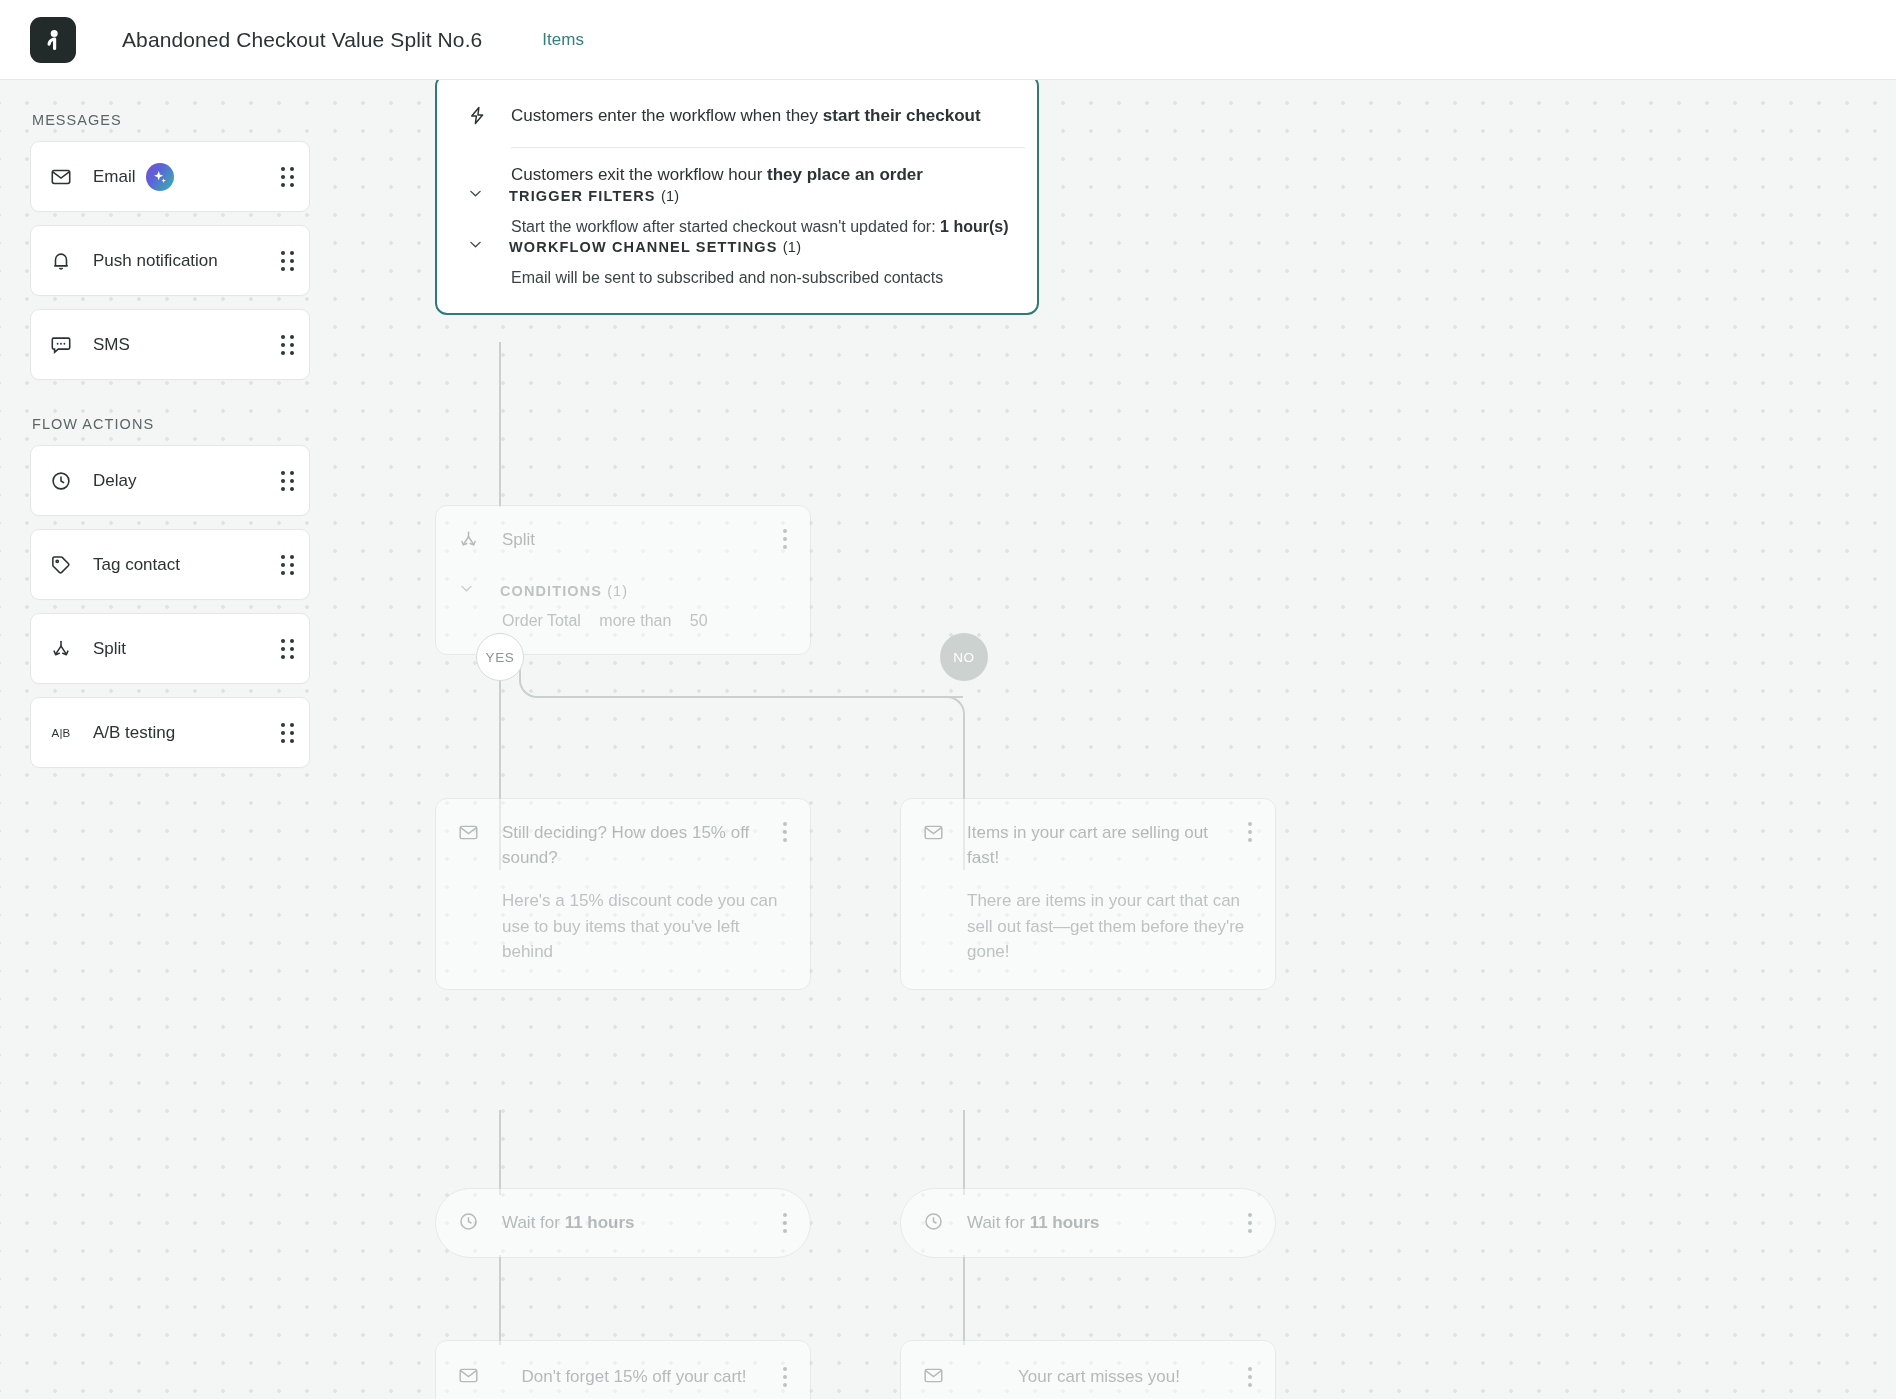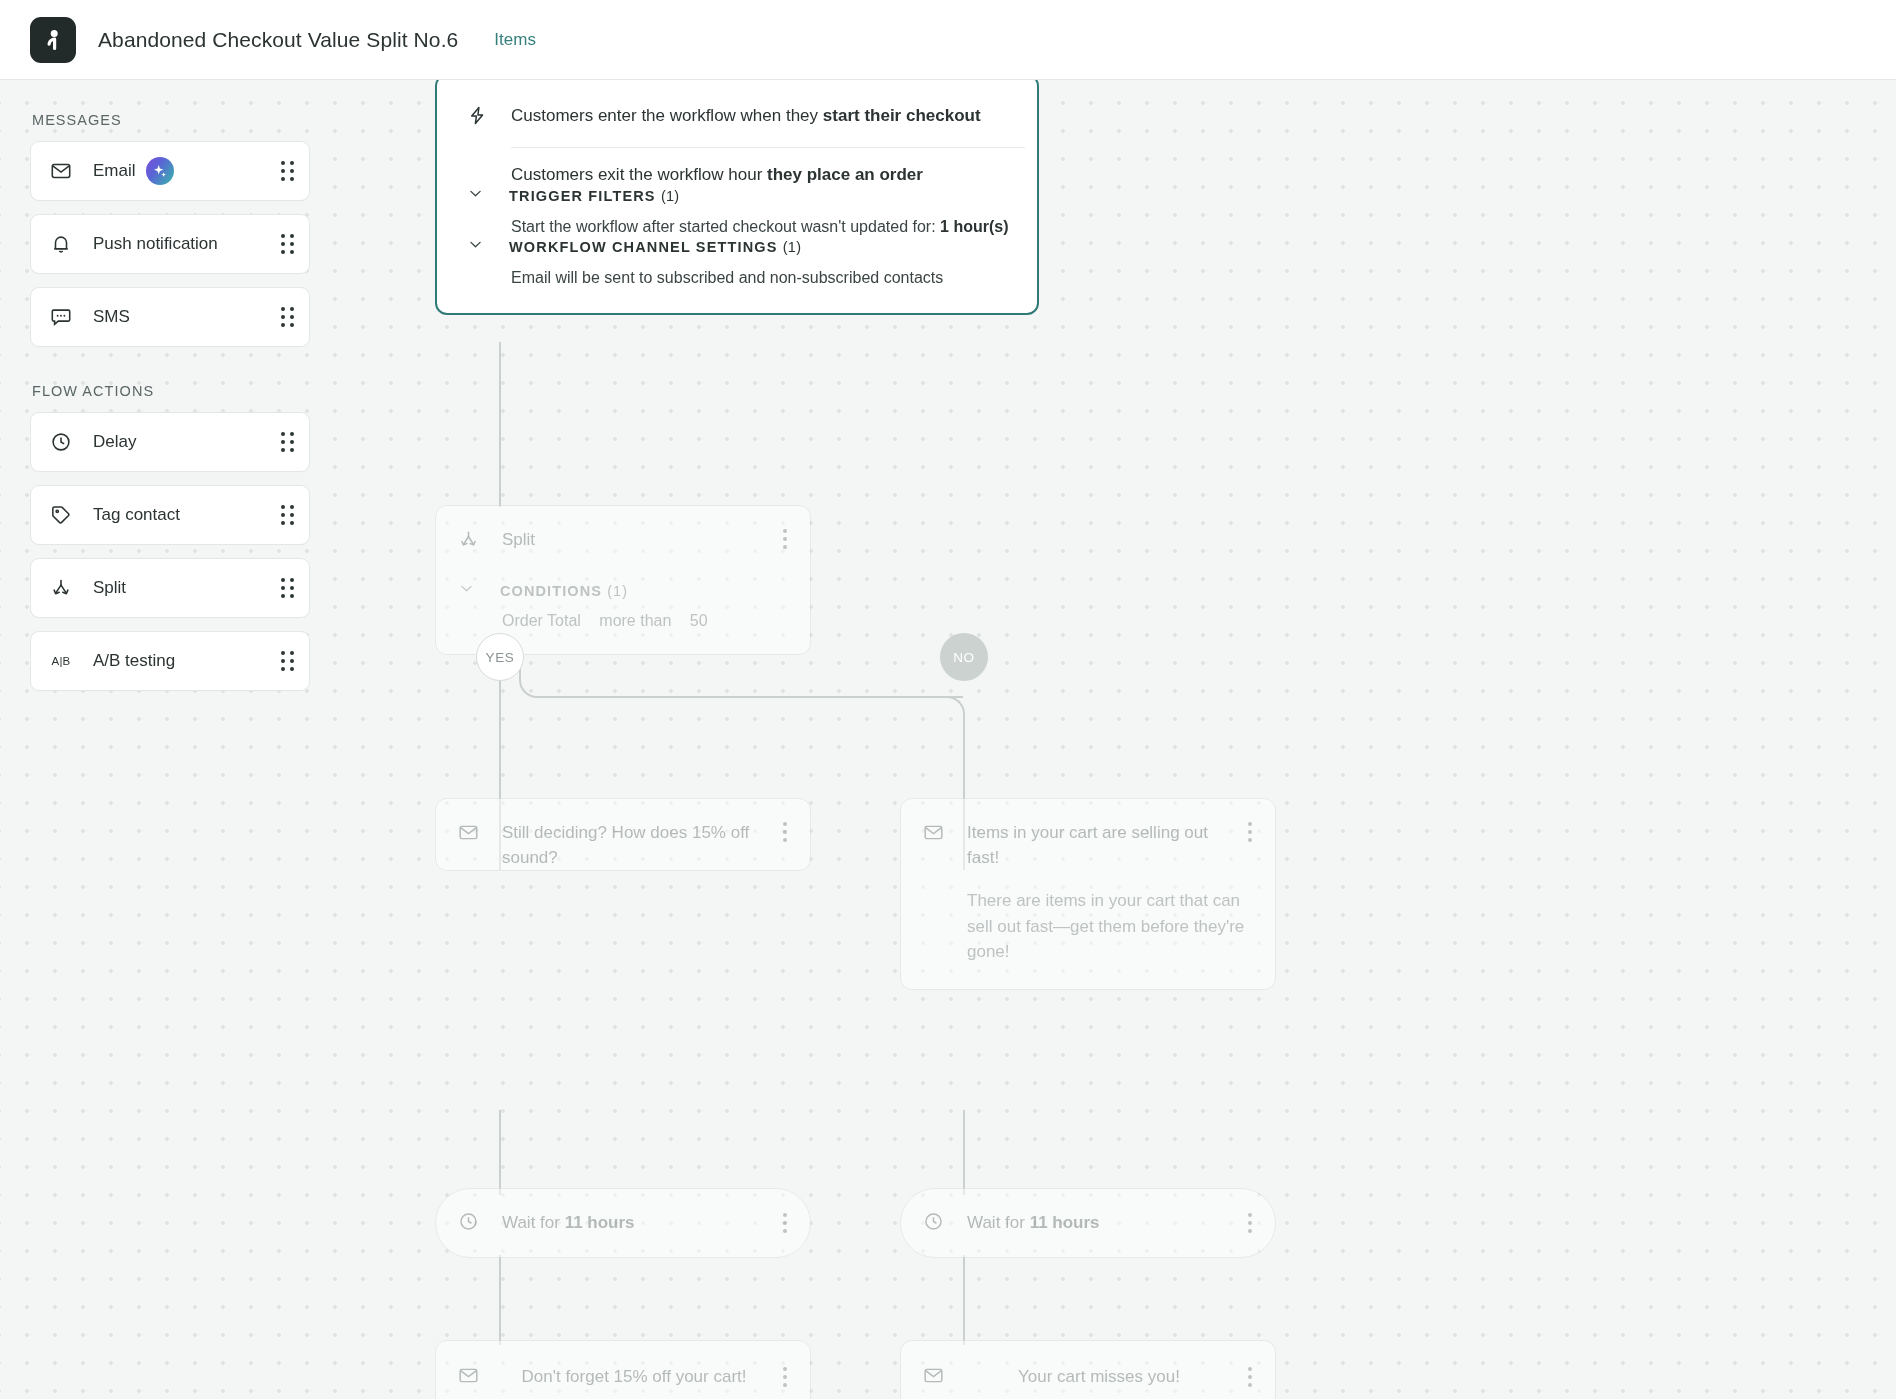--- a/index.html
+++ b/index.html
@@ -13,20 +13,21 @@
 
   
   .header {
     position: absolute; top: 0; left: 0;
     width: 1896px; height: 80px;
     background: #ffffff;
     border-bottom: 1px solid #e6e8e8;
     display: flex; align-items: center;
     padding-left: 30px;
     z-index: 50;
+    gap: 24px;
   }
   .logo {
     width: 46px; height: 46px; border-radius: 11px;
     background: #232a2a;
     display: flex; align-items: center; justify-content: center;
     flex: none;
   }
   .logo svg { display: block; }
   .header-title {
     margin-left: 22px;
@@ -64,21 +65,21 @@
   .palette-group-title {
     font-size: 14.5px;
     letter-spacing: 1.05px;
     color: #5b6666;
     text-transform: uppercase;
     margin-bottom: 13px;
     margin-left: 2px;
   }
   .palette-group + .palette-group { margin-top: 36px; }
   .palette-item {
-    width: 280px; height: 60px;
+    width: 280px; height: 71px;
     background: #ffffff;
     border: 1px solid #e3e7e6;
     border-radius: 9px;
     display: flex; align-items: center;
     padding: 0 14px 0 18px;
     margin-bottom: 13px;
     cursor: grab;
     box-shadow: 0 1px 1px rgba(0,0,0,0.012);
   }
   .palette-item .p-icon {
@@ -517,20 +518,21 @@
           <path d="M3 6.5 L12 13.2 L21 6.5"></path>
         </svg>
       </span>
       <span class="node-title">Still deciding? How does 15% off sound?</span>
       <span class="kebab">
           <i></i>
           <i></i>
           <i></i>
         </span>
     </div>
+    <div class="node-body">Here's a 15% discount code you can use to buy items that you've left behind</div>
   </div>
 
   <div class="node msg-right">
     <div class="node-head">
       <span class="node-icon">
         <svg width="21" height="21" viewBox="0 0 24 24" fill="none" stroke="currentColor" stroke-width="1.7">
           <rect x="2.5" y="5" width="19" height="14" rx="2"></rect>
           <path d="M3 6.5 L12 13.2 L21 6.5"></path>
         </svg>
       </span>

